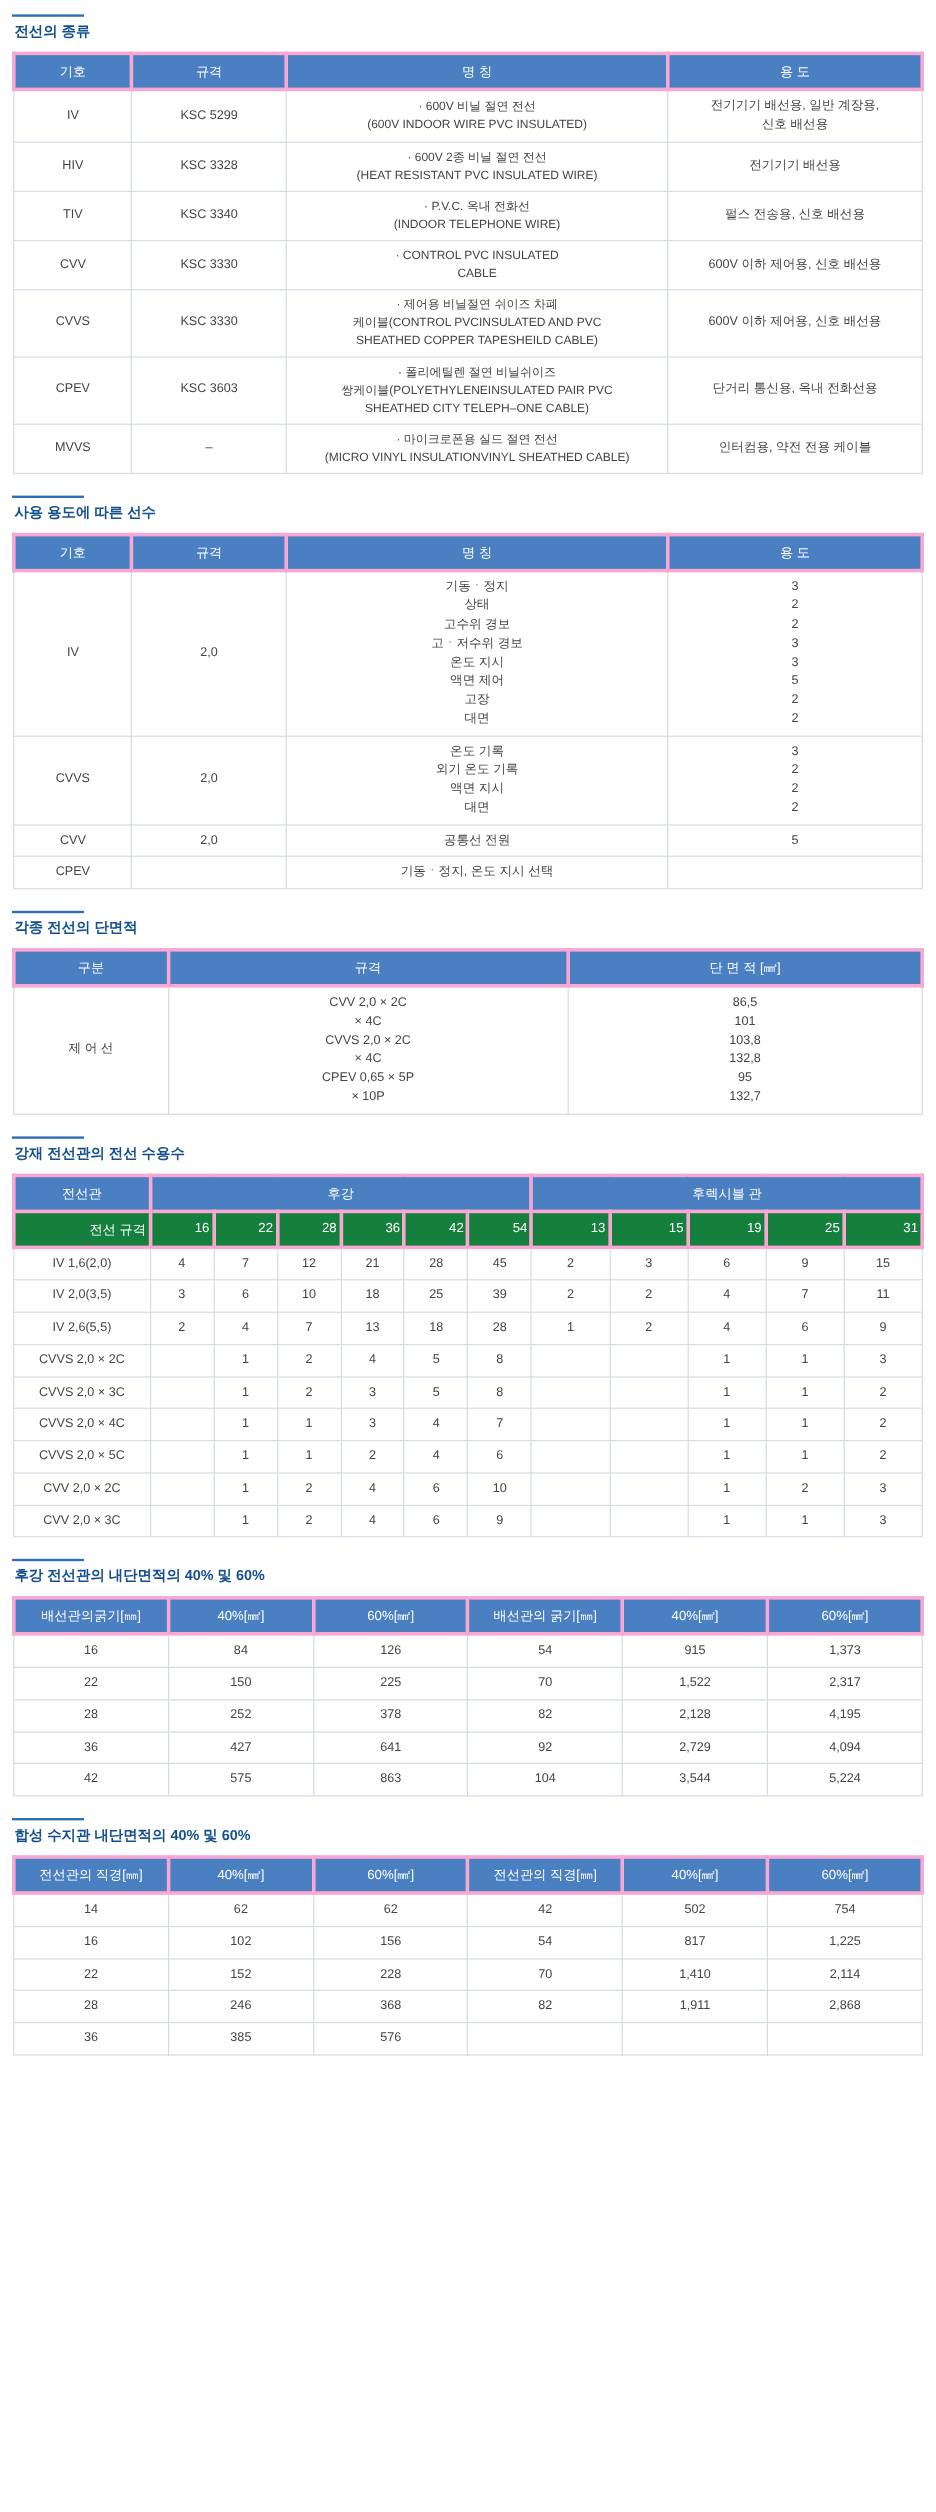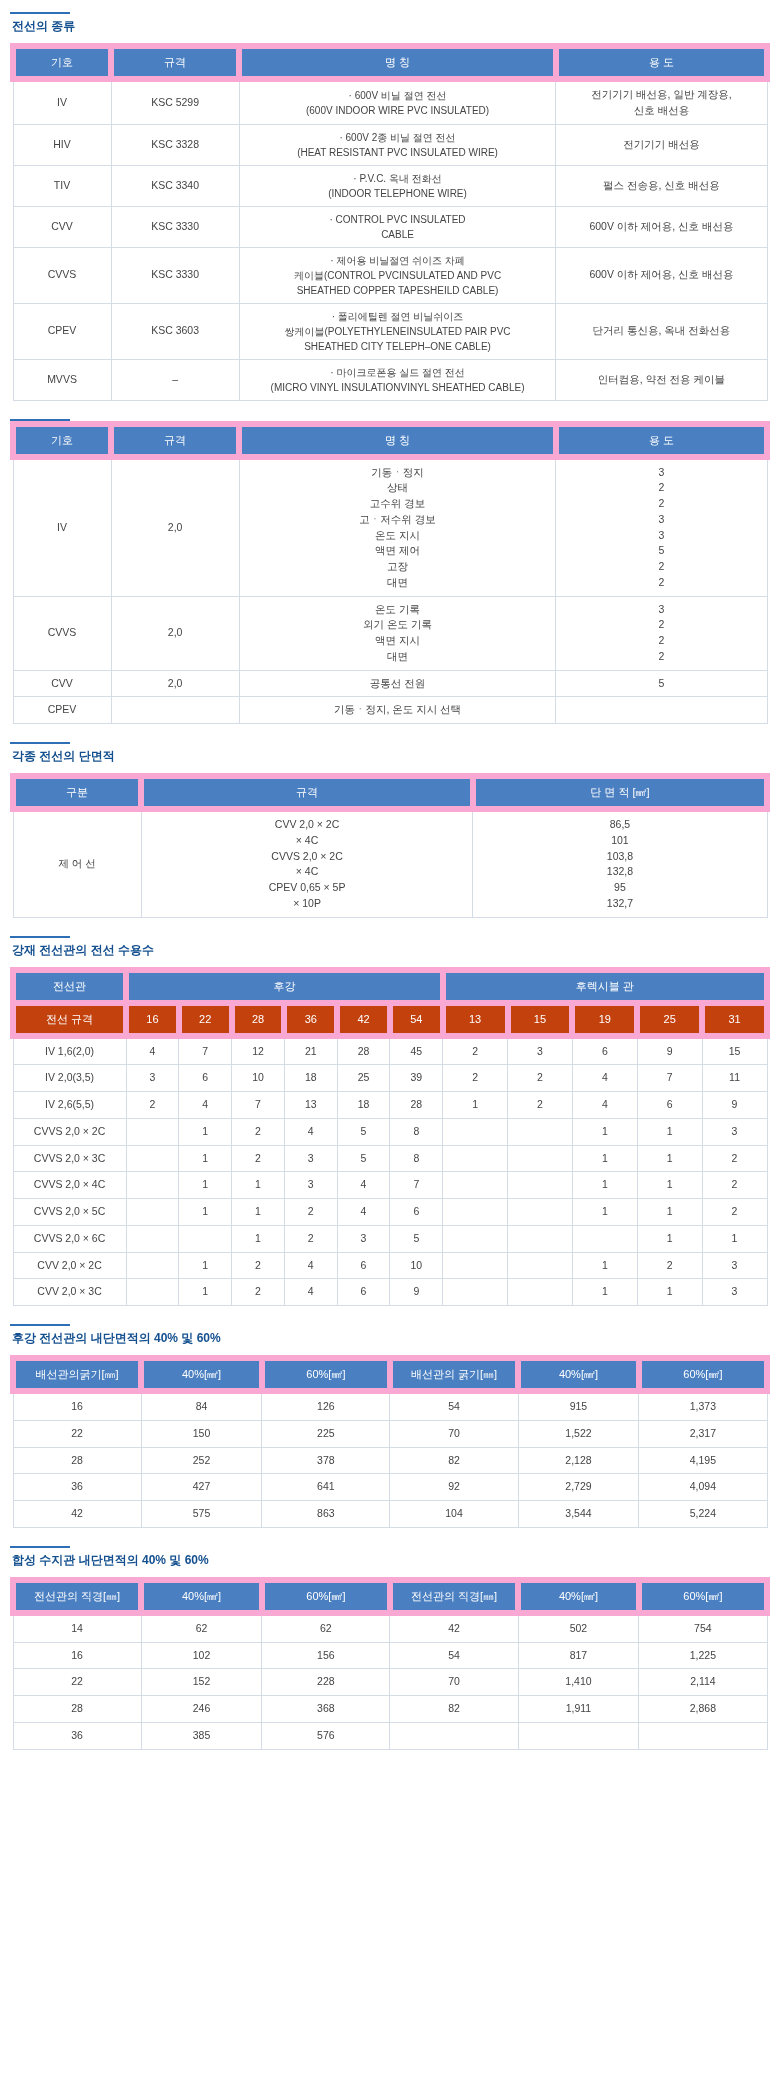--- a/index.html
+++ b/index.html
@@ -24,25 +24,25 @@
   table {
     border-collapse: collapse;
     width: 100%;
     table-layout: fixed;
   }
   th {
     background: #4a7fc1;
     color: #ffffff;
     font-weight: normal;
     font-size: 11px;
-    border: 6px solid #f9a8d4;
+    border: 3px solid #f9a8d4;
     padding: 6px 2px;
     text-align: center;
   }
-  th.sub { background: #c2410c; }
+  th.sub { background: #15803d; text-align: right; }
   td {
     border: 1px solid #d4dce6;
     padding: 5px 3px;
     text-align: center;
     font-size: 10.5px;
     color: #444444;
     vertical-align: middle;
     line-height: 1.5;
   }
   .small { font-size: 10px; margin-left: 11px; }
@@ -121,20 +121,21 @@
         <td class="nm small">· 마이크로폰용 실드 절연 전선
 (MICRO VINYL INSULATIONVINYL SHEATHED CABLE)</td>
         <td class="nm">인터컴용, 약전 전용 케이블</td>
       </tr>
     </tbody>
   </table>
 </div>
 
 <div class="sec-block">
   <div class="title-wrap"></div>
+  <h2 class="sec">사용 용도에 따른 선수</h2>
   <table>
     <colgroup>
         <col style="width:13%">
         <col style="width:17%">
         <col style="width:42%">
         <col style="width:28%">
       </colgroup>
     <thead>
       <tr>
         <th>기호</th>
@@ -360,34 +361,20 @@
           <td>2</td>
           <td>4</td>
           <td>6</td>
           <td></td>
           <td></td>
           <td>1</td>
           <td>1</td>
           <td>2</td>
         </tr>
         <tr>
-          <td>CVVS 2,0 × 6C</td>
-          <td></td>
-          <td></td>
-          <td>1</td>
-          <td>2</td>
-          <td>3</td>
-          <td>5</td>
-          <td></td>
-          <td></td>
-          <td></td>
-          <td>1</td>
-          <td>1</td>
-        </tr>
-        <tr>
           <td>CVV 2,0 × 2C</td>
           <td></td>
           <td>1</td>
           <td>2</td>
           <td>4</td>
           <td>6</td>
           <td>10</td>
           <td></td>
           <td></td>
           <td>1</td>

